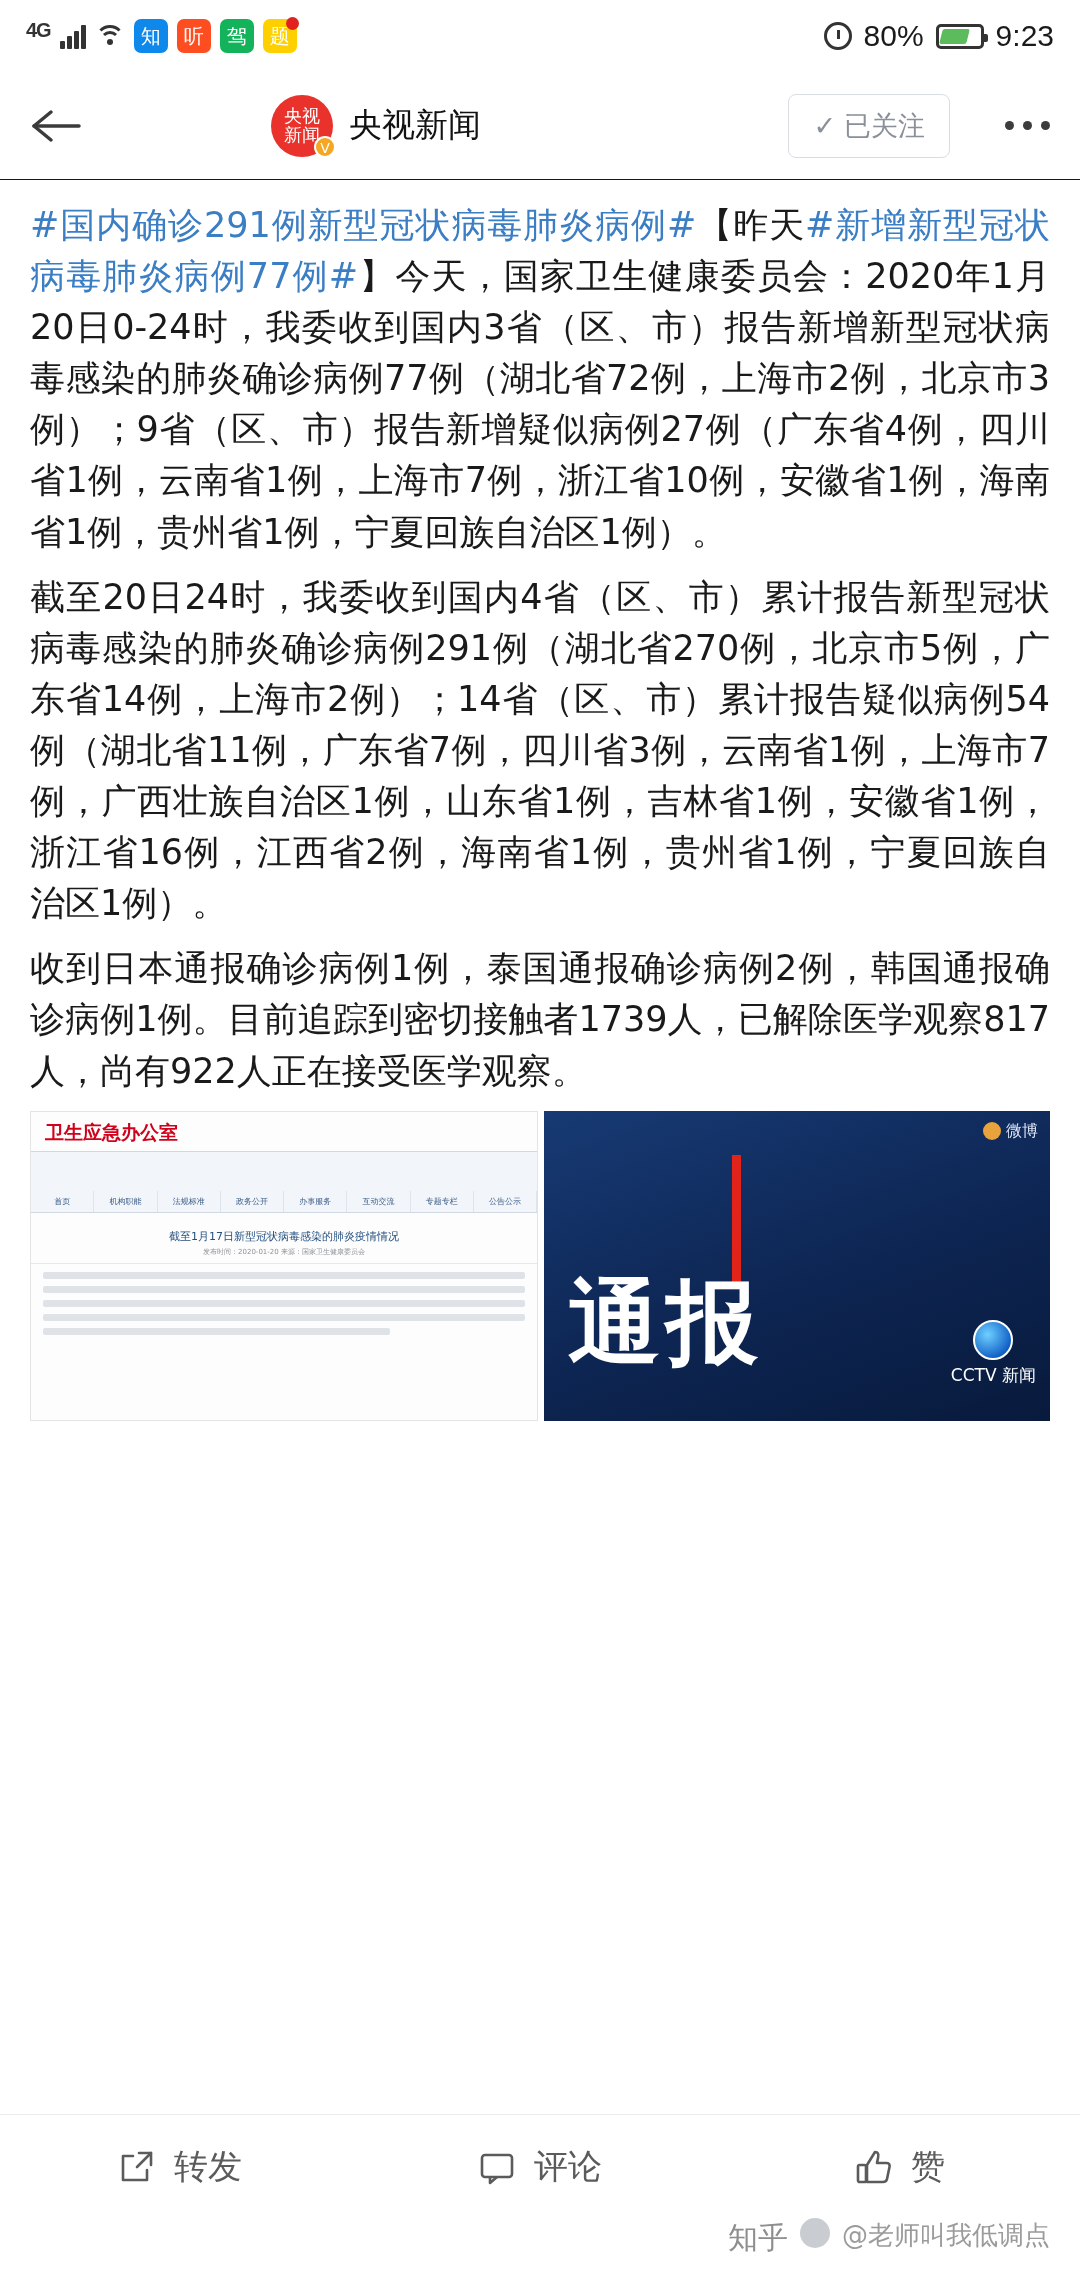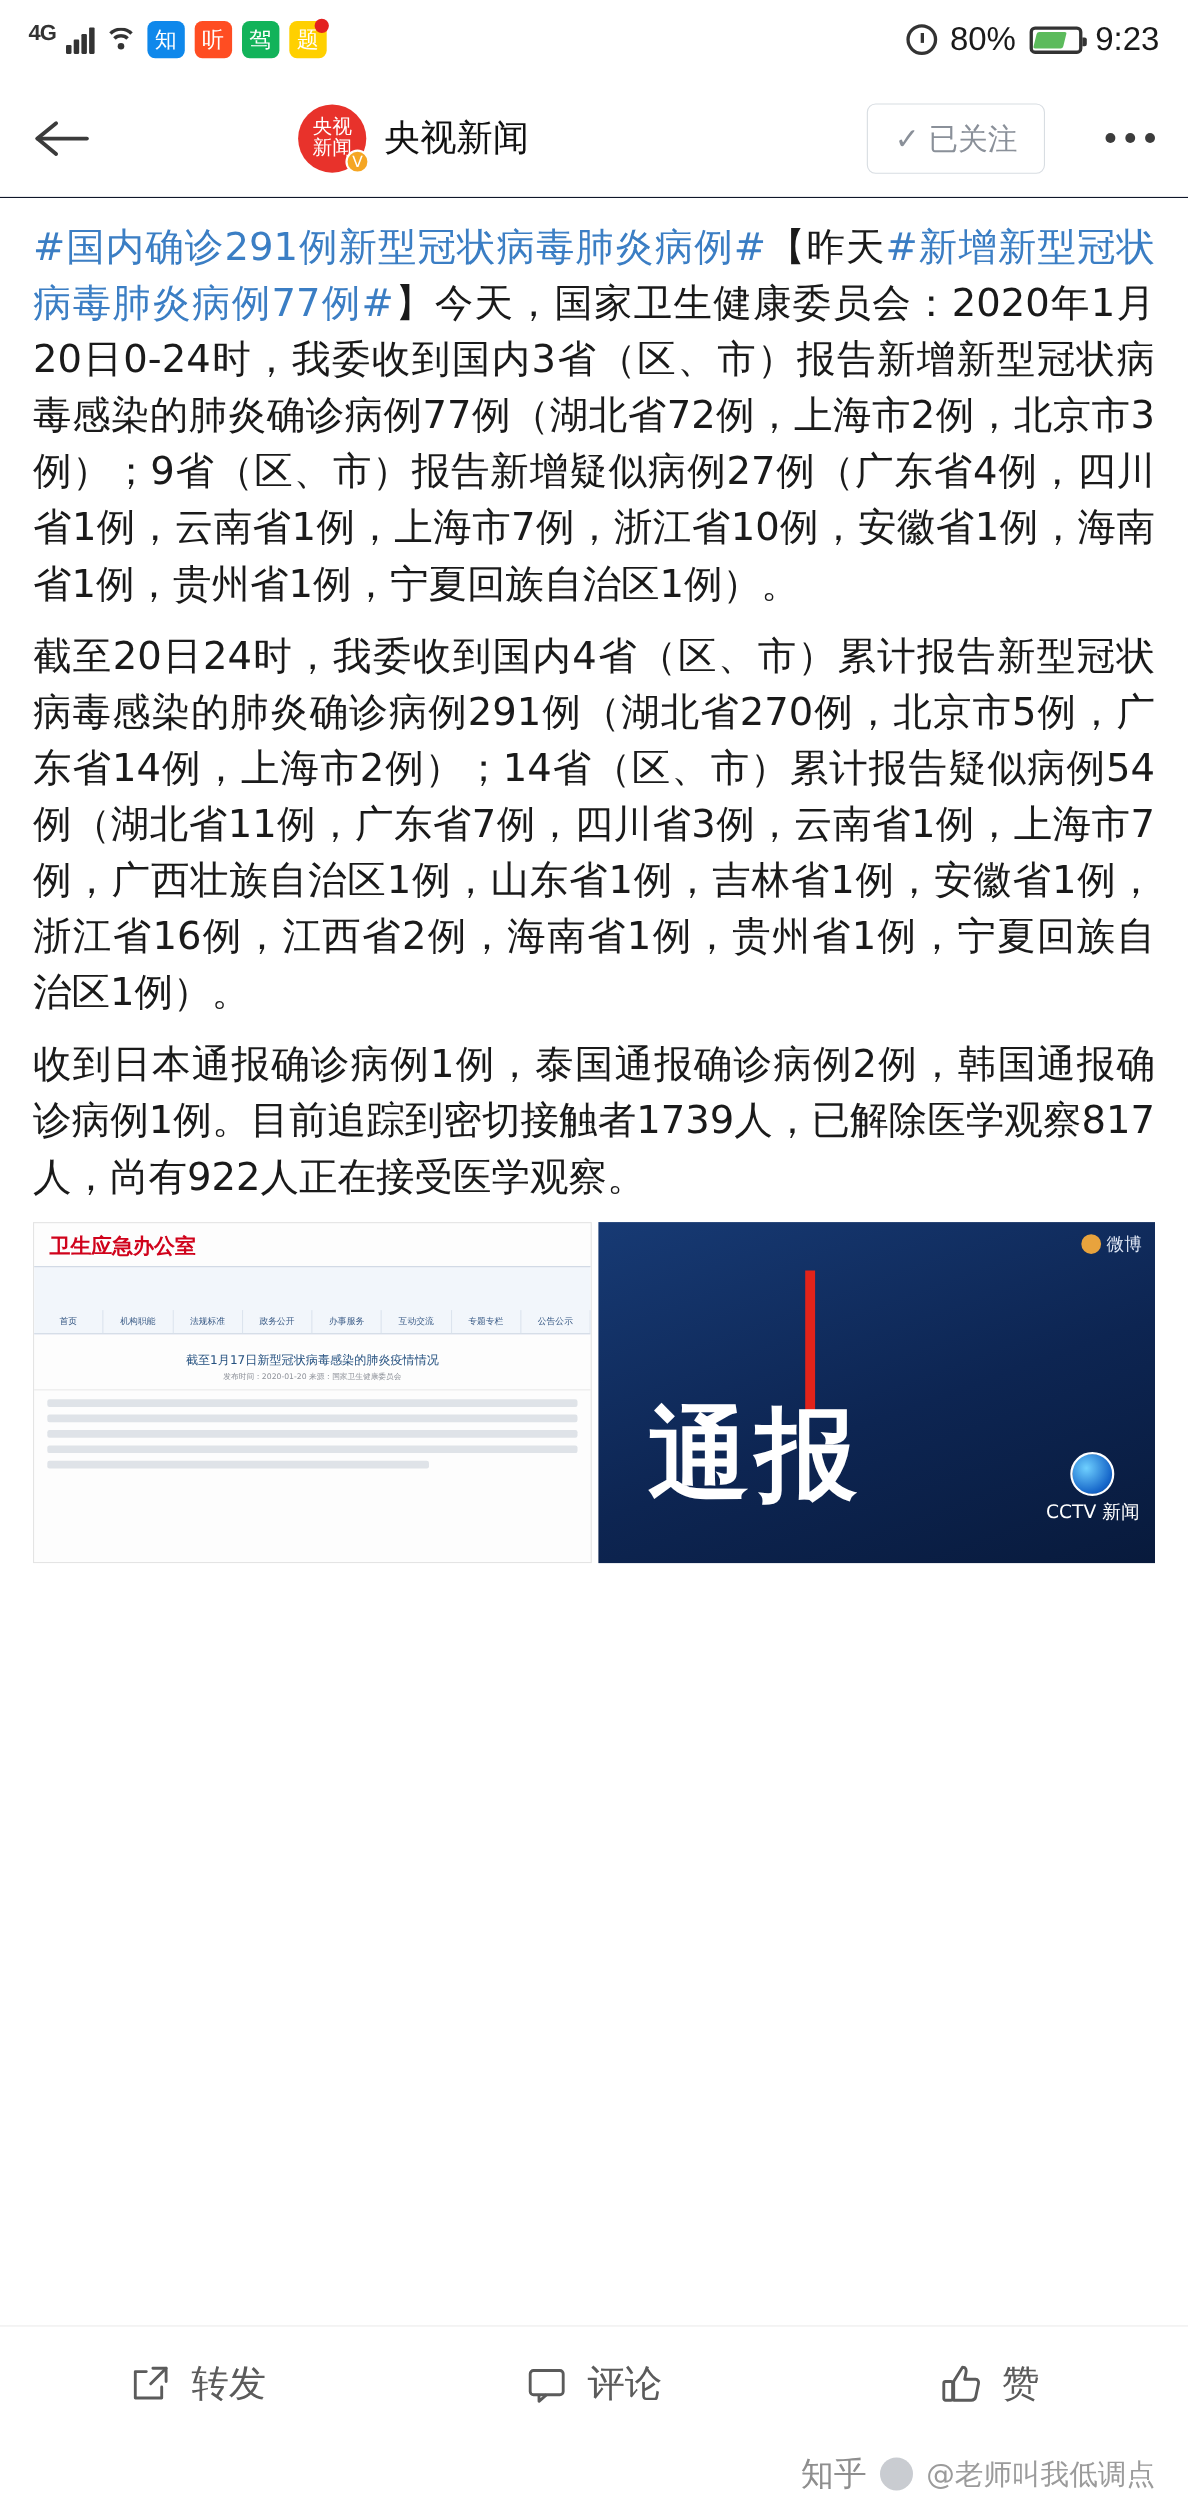--- a/index.html
+++ b/index.html
@@ -353,21 +353,20 @@
   }
   .tv-img .big-word2 {
     position: absolute;
     left: 24px;
     top: 150px;
     font-size: 92px;
     font-weight: bold;
     color: #ffffff;
     letter-spacing: 6px;
     font-family: "DejaVu Sans", sans-serif;
-    margin-left: 21px;
   }
   .tv-img .redbar {
     position: absolute;
     left: 188px;
     top: 44px;
     width: 9px;
     height: 130px;
     background: #e2231a;
   }
   .cctv-logo {
@@ -419,21 +418,21 @@
   .action svg { display: block; }
 
   
   .footer {
     position: absolute;
     left: 0;
     bottom: 0;
     width: 1080px;
     height: 62px;
     display: flex;
-    align-items: center;
+    align-items: flex-start;
     justify-content: flex-end;
     padding-right: 30px;
     box-sizing: border-box;
     gap: 12px;
     background: #fff;
   }
   .zhihu-mark {
     font-size: 30px;
     color: #8e8e8e;
     font-family: "DejaVu Sans", sans-serif;

